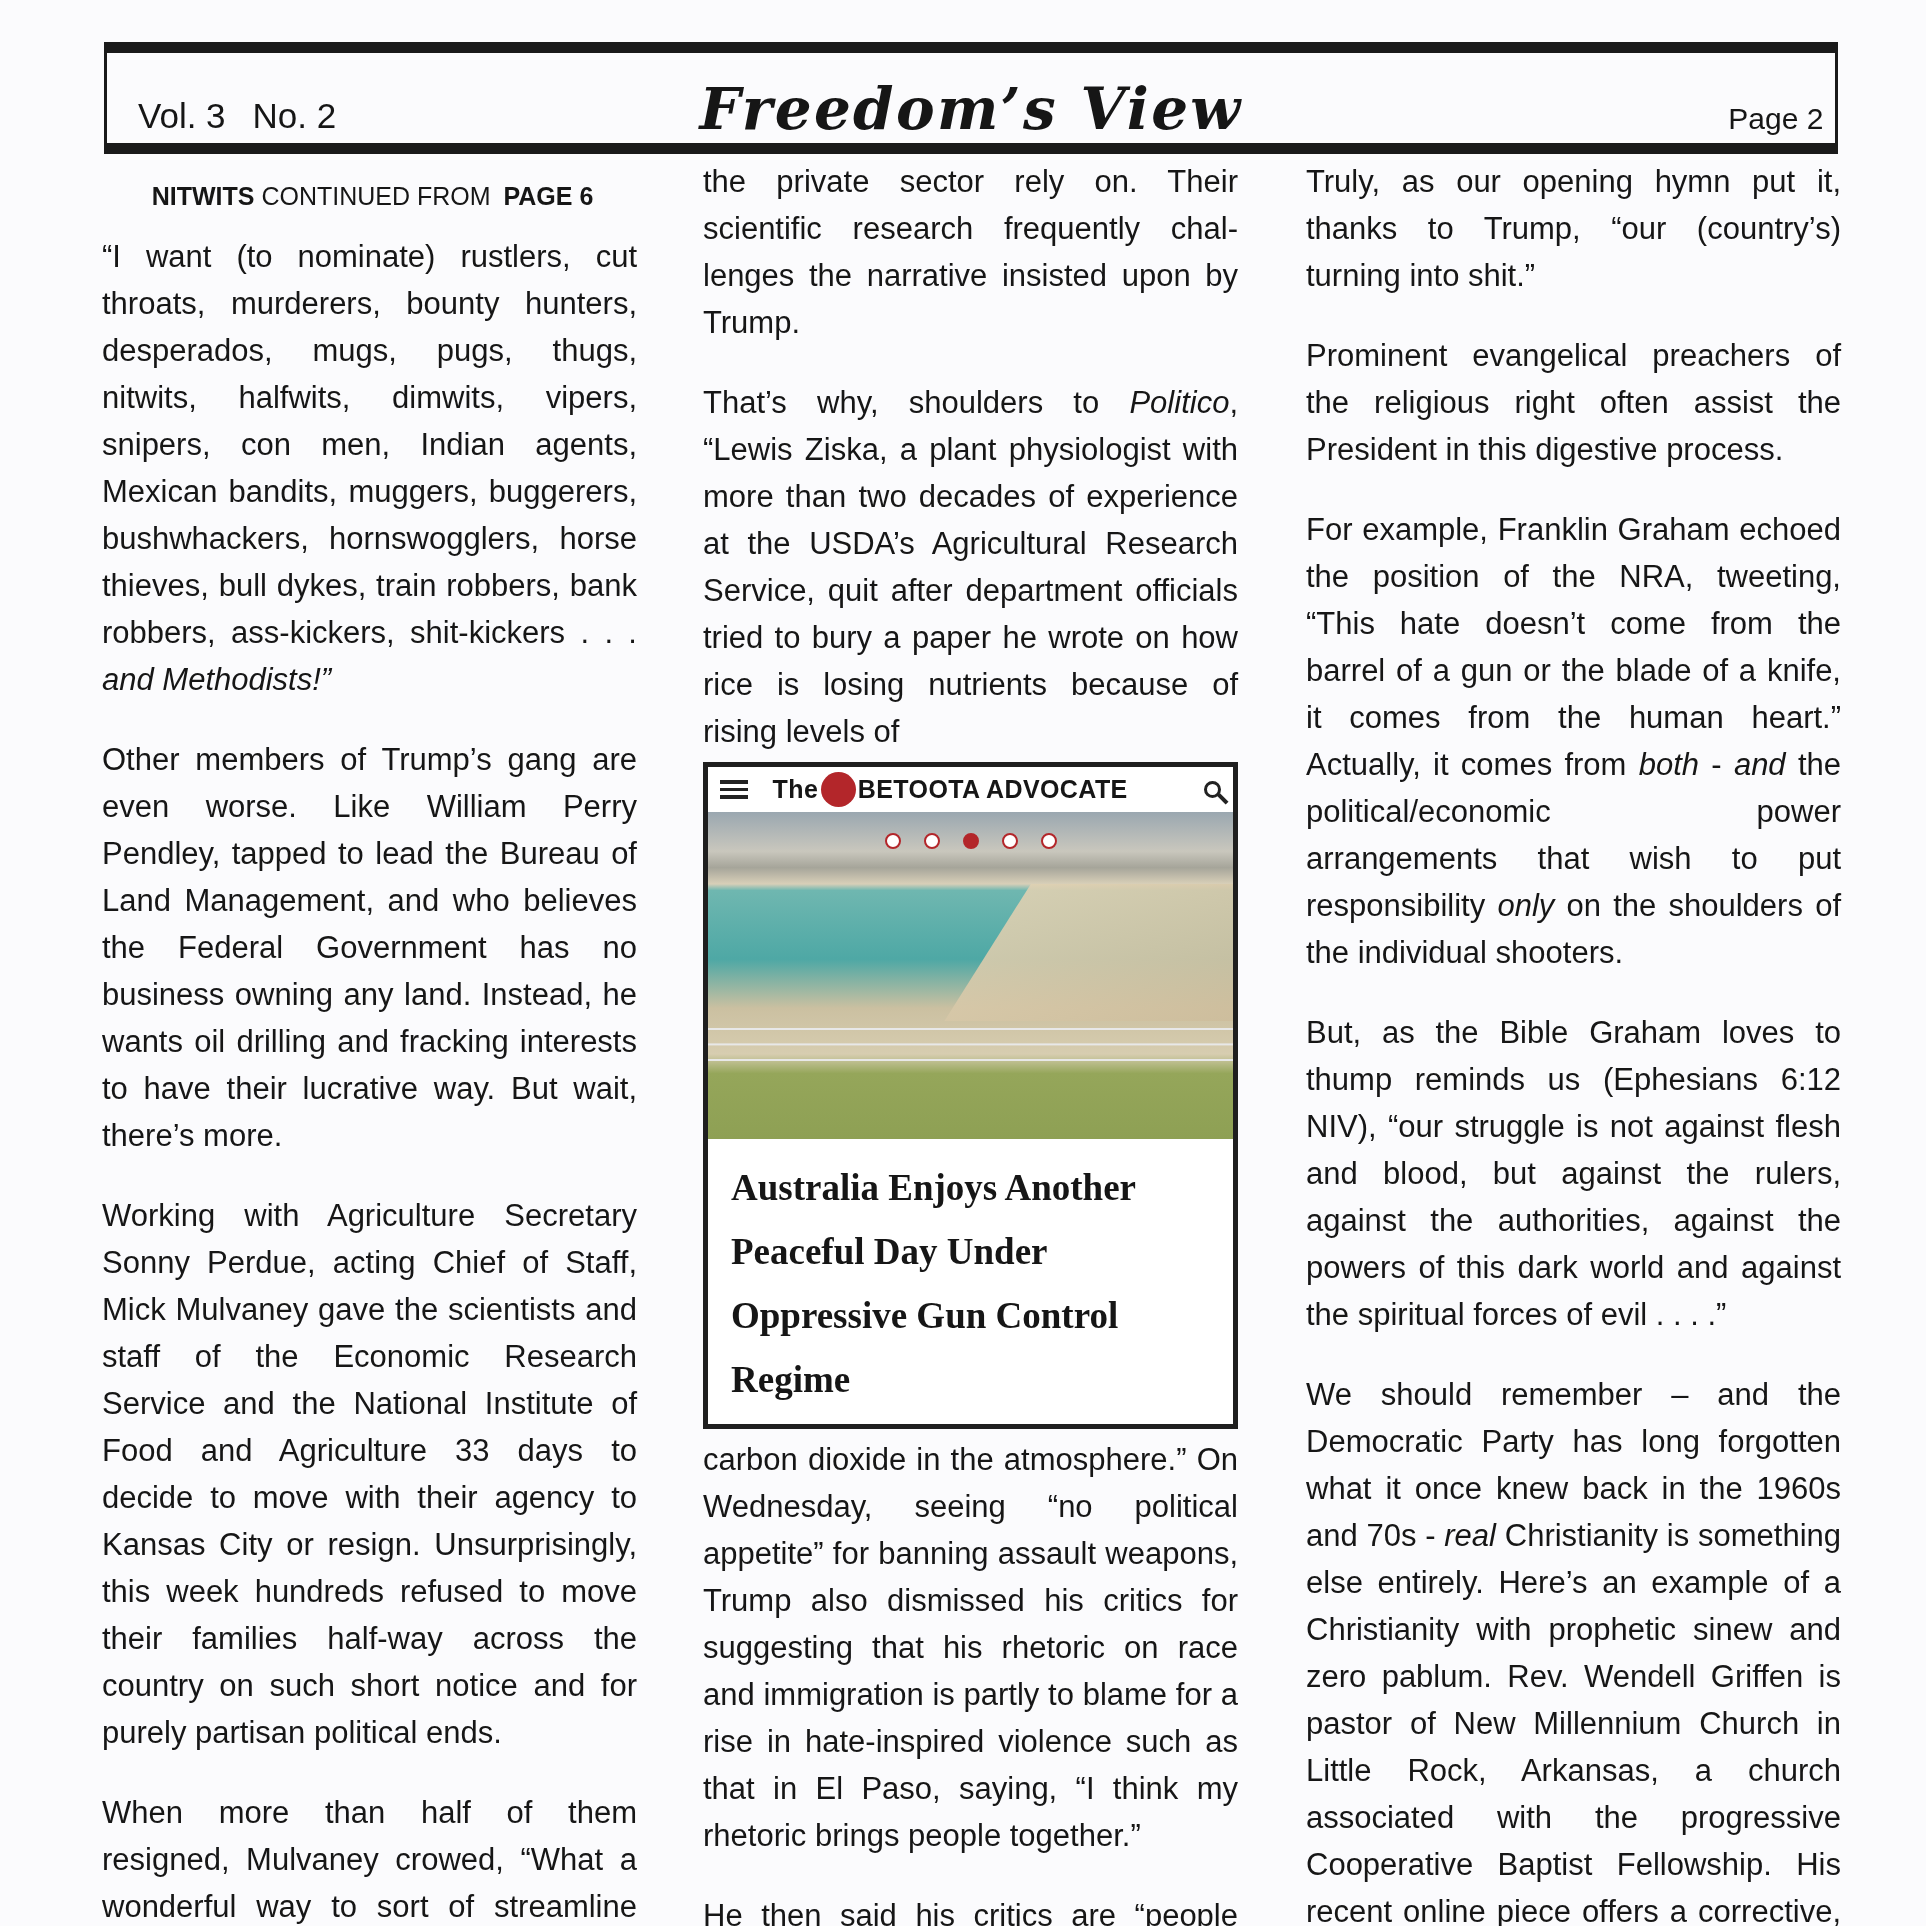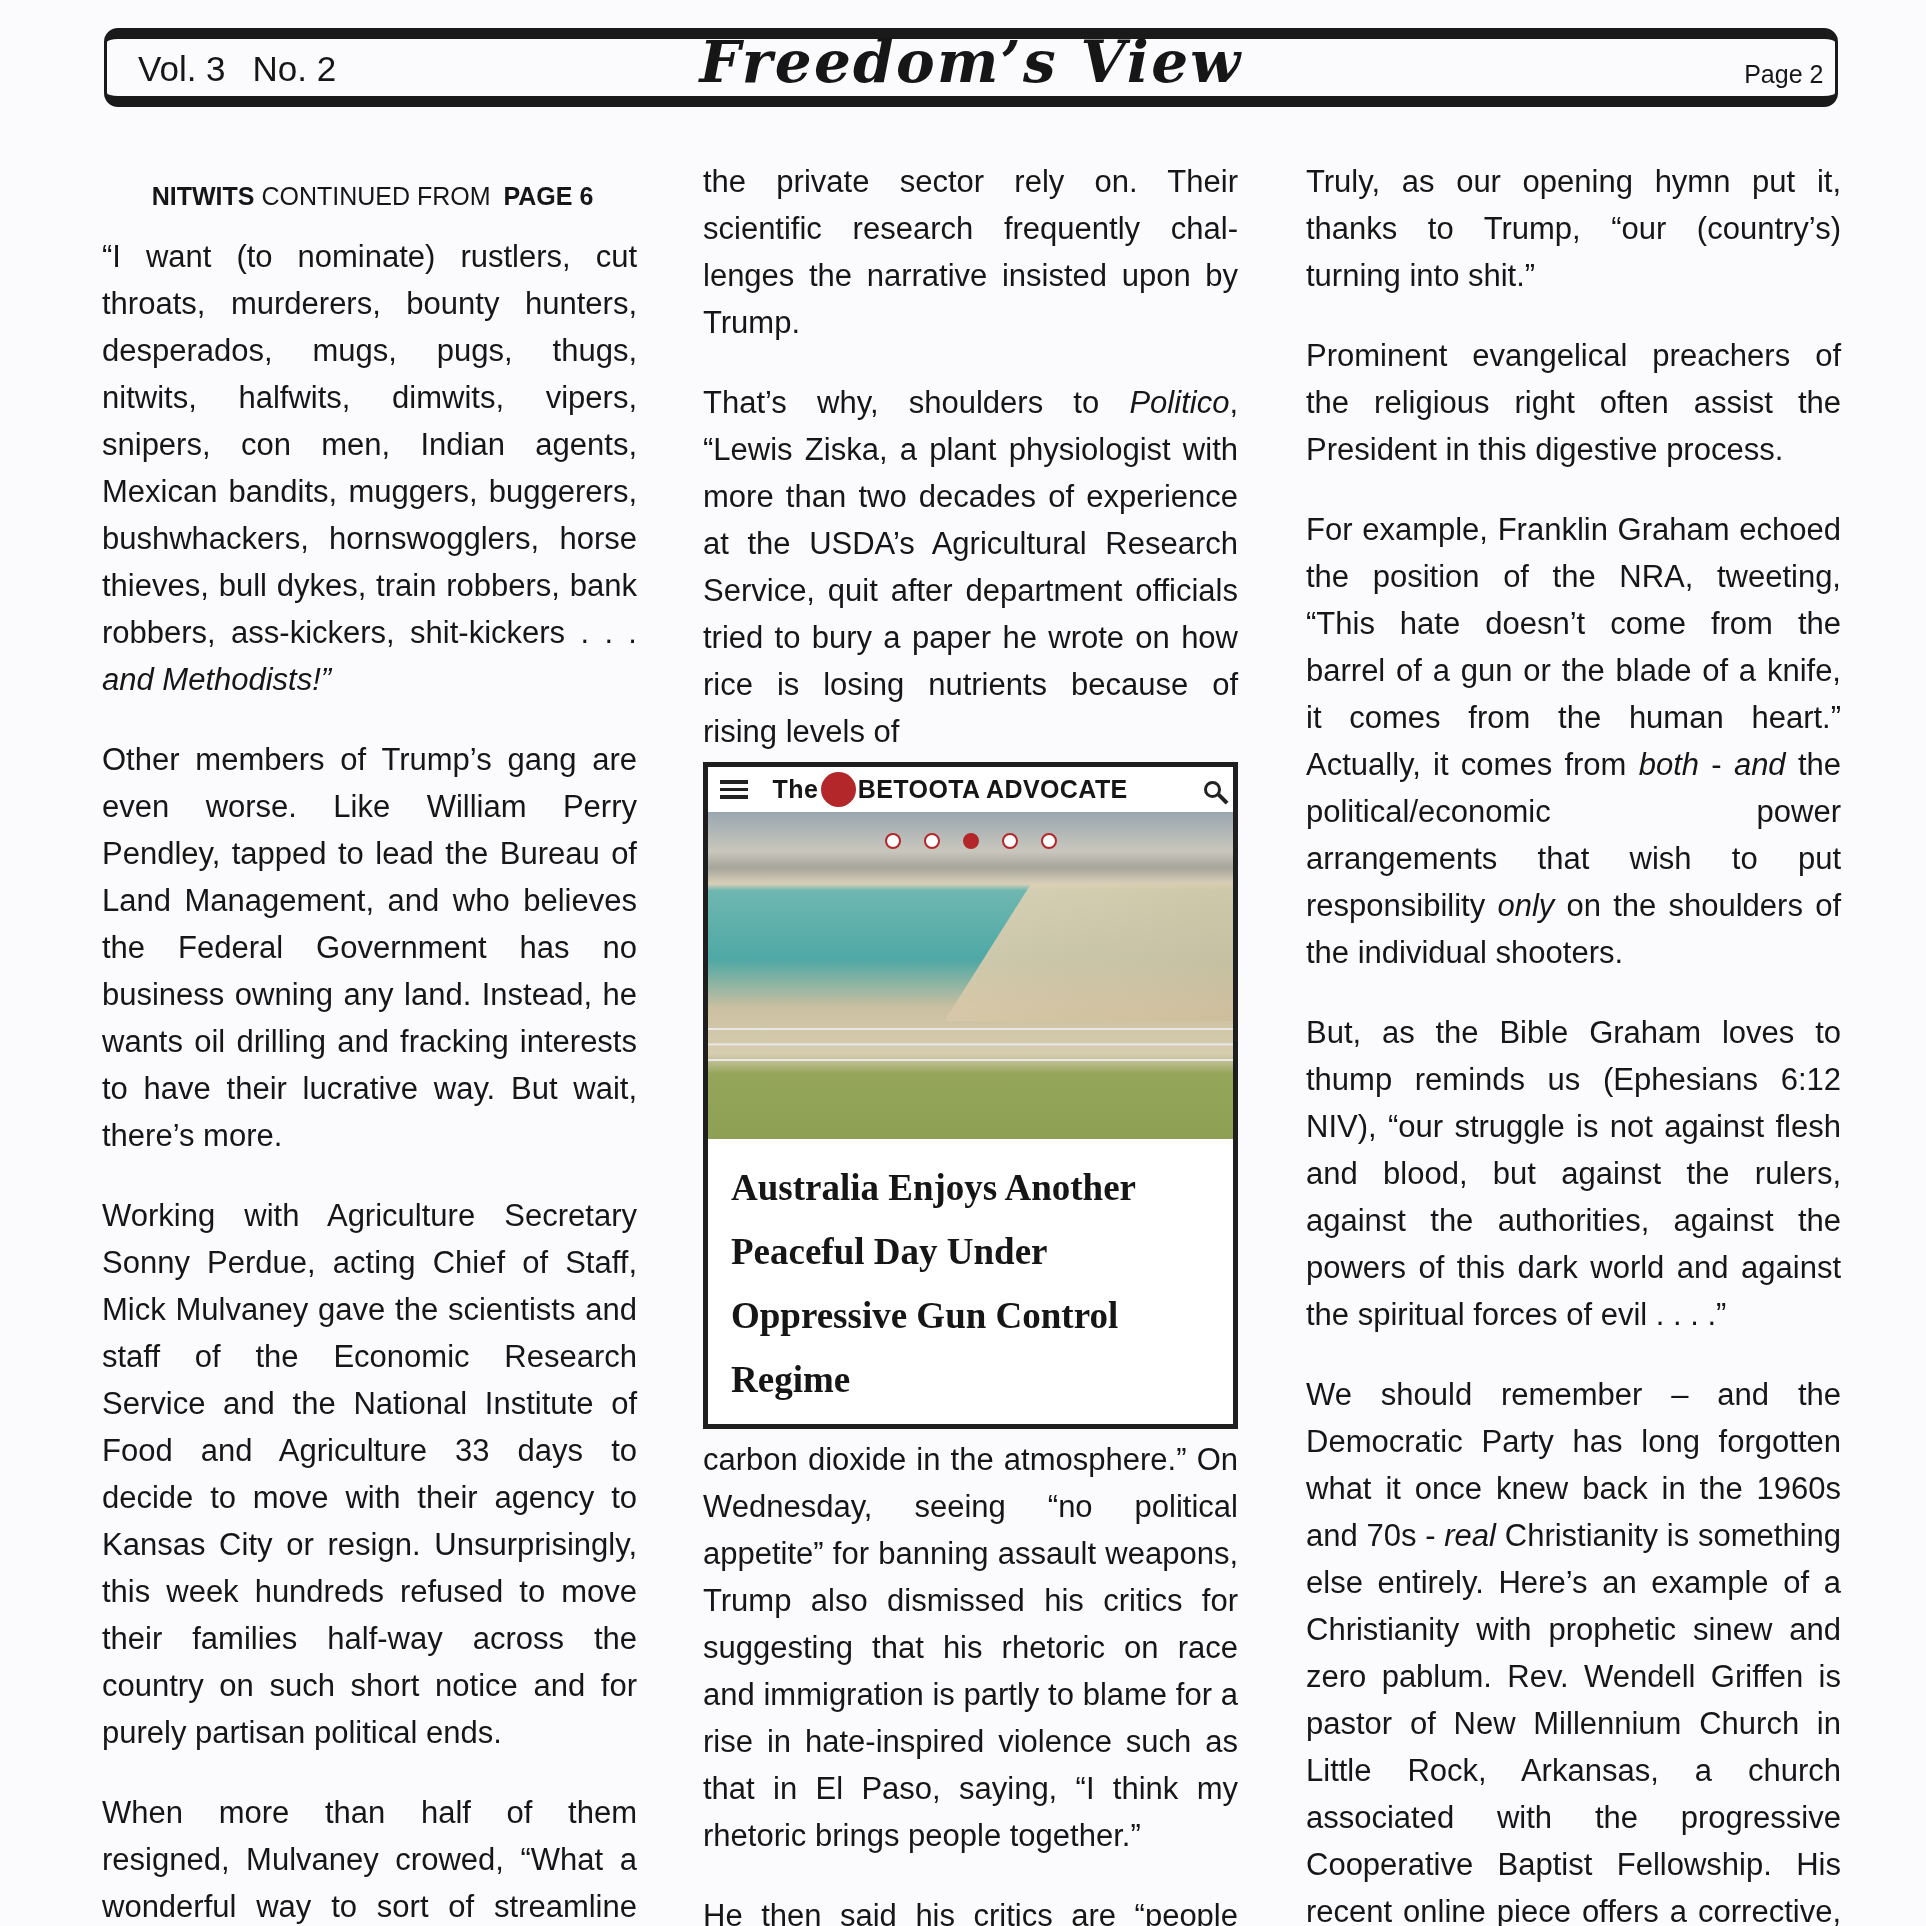--- a/index.html
+++ b/index.html
@@ -1,26 +1,26 @@
 <!DOCTYPE html>
 <html style="font-size:6.2px"><head>
 <meta charset="utf-8">
 <style>
   html, body { margin:0; padding:0; background:#fbfbfd; }
   body { width:1965px; height:2542px; position:relative; overflow:hidden;
          font-family:"Liberation Sans", "DejaVu Sans", sans-serif; color:#161616; }
-  .masthead { position:absolute; left:104px; top:28px; width:1734px; height:79px;
+  .masthead { position:absolute; left:104px; top:42px; width:1734px; height:112px;
               border-top:11.6px solid #1a1a1a; border-bottom:11.6px solid #1a1a1a;
-              border-left:3.9px solid #1a1a1a; border-right:3.9px solid #1a1a1a; box-sizing:border-box;border-radius:14px; }
+              border-left:3.9px solid #1a1a1a; border-right:3.9px solid #1a1a1a; box-sizing:border-box; }
   .mh-vol { position:absolute; left:31px; bottom:7px; font-size:35px; }
   .mh-vol span + span { margin-left:27px; }
   .mh-title { position:absolute; left:0; right:0; bottom:0; text-align:center;
               font-family:"DejaVu Serif", serif; font-weight:bold; font-style:italic;
               font-size:58px; letter-spacing:2.3px;margin-top:20px; }
-  .mh-page { position:absolute; right:11.6px; bottom:7px; font-size:25px; }
+  .mh-page { position:absolute; right:11.6px; bottom:7px; font-size:30px; }
 
   .col { position:absolute; top:158px; width:535px; font-size:31px; line-height:47px; text-align:justify; }
   .col1 { left:102px; }
   .col2 { left:703px; }
   .col3 { left:1306px; }
   .col p { margin:0 0 33px 0; }
   .cont-head { font-size:25px; text-align:center; margin:23px 0 21px 0 !important; line-height:31px; }
   .cont-head b { font-weight:bold;margin-left:6px; }
   .it { font-style:italic; }
 

